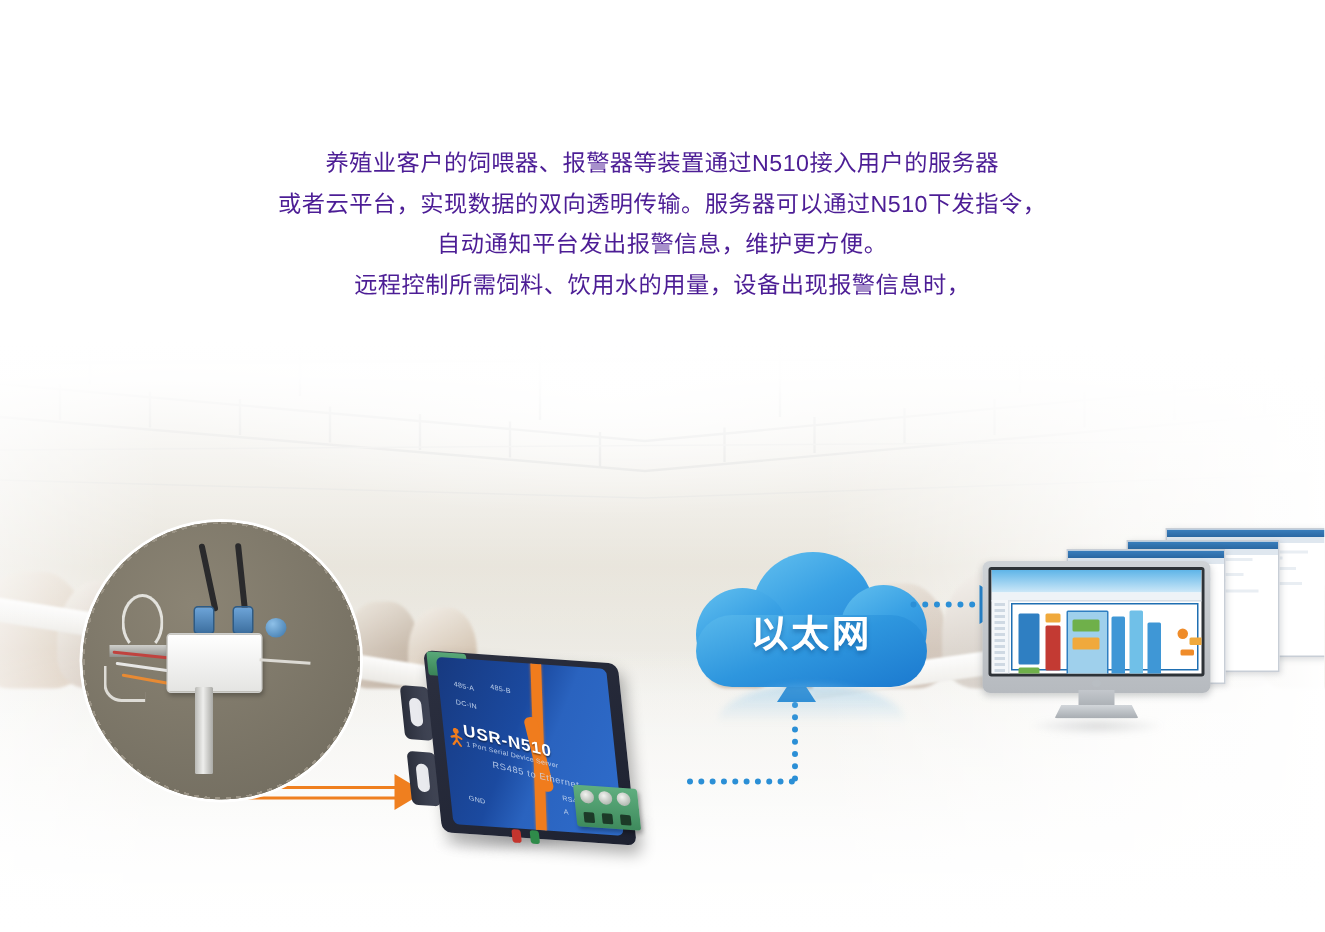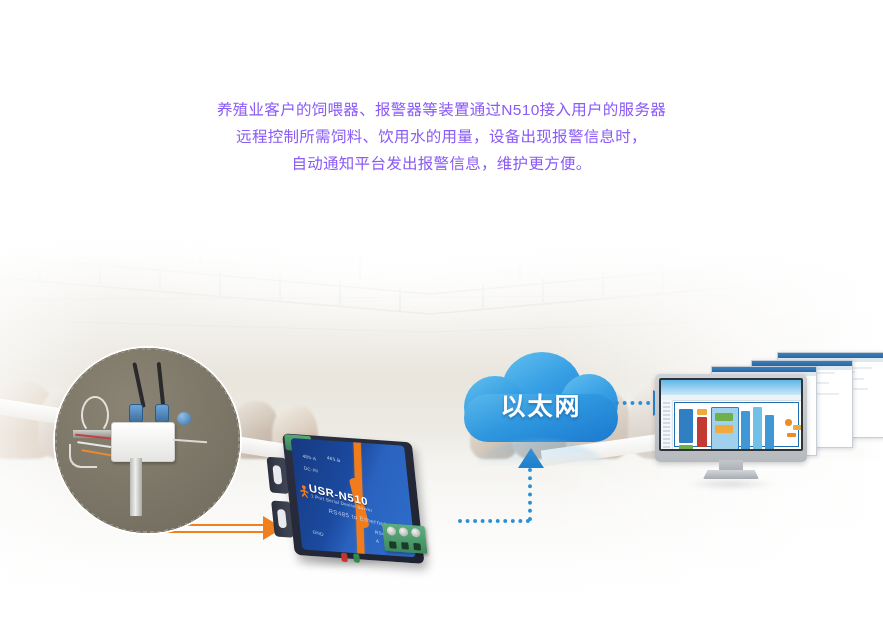--- a/index.html
+++ b/index.html
@@ -20,21 +20,21 @@
     font-size:33px;font-weight:bold;
     color:#53565c;
     letter-spacing:2px;
     text-shadow:0 1px 0 #e9eef3;
   }
   .intro{
     position:absolute;left:0;top:96px;width:883px;
     text-align:center;
     font-size:15.5px;
     line-height:27px;
-    color:#8b5cf6;
+    color:#4c1d95;
     letter-spacing:.3px;
   }
   .intro .ln{display:block;white-space:nowrap;}
 
   
   .photo{
     position:absolute;left:0;top:228px;width:883px;height:393px;
     overflow:hidden;
   }
   .barn{
@@ -231,21 +231,21 @@
     border-left:21px solid #1f82cf;
   }
   .barrow-up{
     position:absolute;width:0;height:0;
     border-left:13px solid transparent;border-right:13px solid transparent;
     border-bottom:20px solid #1f82cf;
   }
 
   
   .cloud{
-    position:absolute;left:462px;top:352px;width:158px;height:95px;
+    position:absolute;left:462px;top:368px;width:158px;height:95px;
   }
   .cloud .lobe{
     position:absolute;border-radius:50%;
     background:linear-gradient(150deg,#63c0ef 0%,#38a0e4 45%,#1f7fd4 100%);
   }
   .cloud .base{
     position:absolute;left:2px;top:42px;width:154px;height:48px;border-radius:26px;
     background:linear-gradient(160deg,#59b9ec 0%,#2e96de 48%,#1b79cf 100%);
   }
   .cloud-label{
@@ -323,22 +323,23 @@
   .vis-hidden{position:absolute;width:1px;height:1px;overflow:hidden;clip:rect(0 0 0 0);}
 </style>
 </head>
 <body>
 
 <div id="stage">
 
 
   <div class="intro">
     <span class="ln">养殖业客户的饲喂器、报警器等装置通过N510接入用户的服务器</span>
+    <span class="ln">或者云平台，实现数据的双向透明传输。服务器可以通过N510下发指令，</span>
+    <span class="ln">自动通知平台发出报警信息，维护更方便。</span>
     <span class="ln">远程控制所需饲料、饮用水的用量，设备出现报警信息时，</span>
-    <span class="ln">自动通知平台发出报警信息，维护更方便。</span>
   </div>
 
   <div class="photo">
     <div class="barn"></div>
 
     <svg class="truss" viewBox="0 0 883 120" preserveAspectRatio="none">
       <g stroke="#8d9299" stroke-width="1.6" fill="none">
         <path d="M0 28 L430 66 L883 24"></path>
         <path d="M0 50 L430 86 L883 46"></path>
         <path d="M40 28 L40 52 M100 33 L100 57 M160 38 L160 62 M220 43 L220 67 M280 48 L280 72 M340 53 L340 77 M400 60 L400 83"></path>

